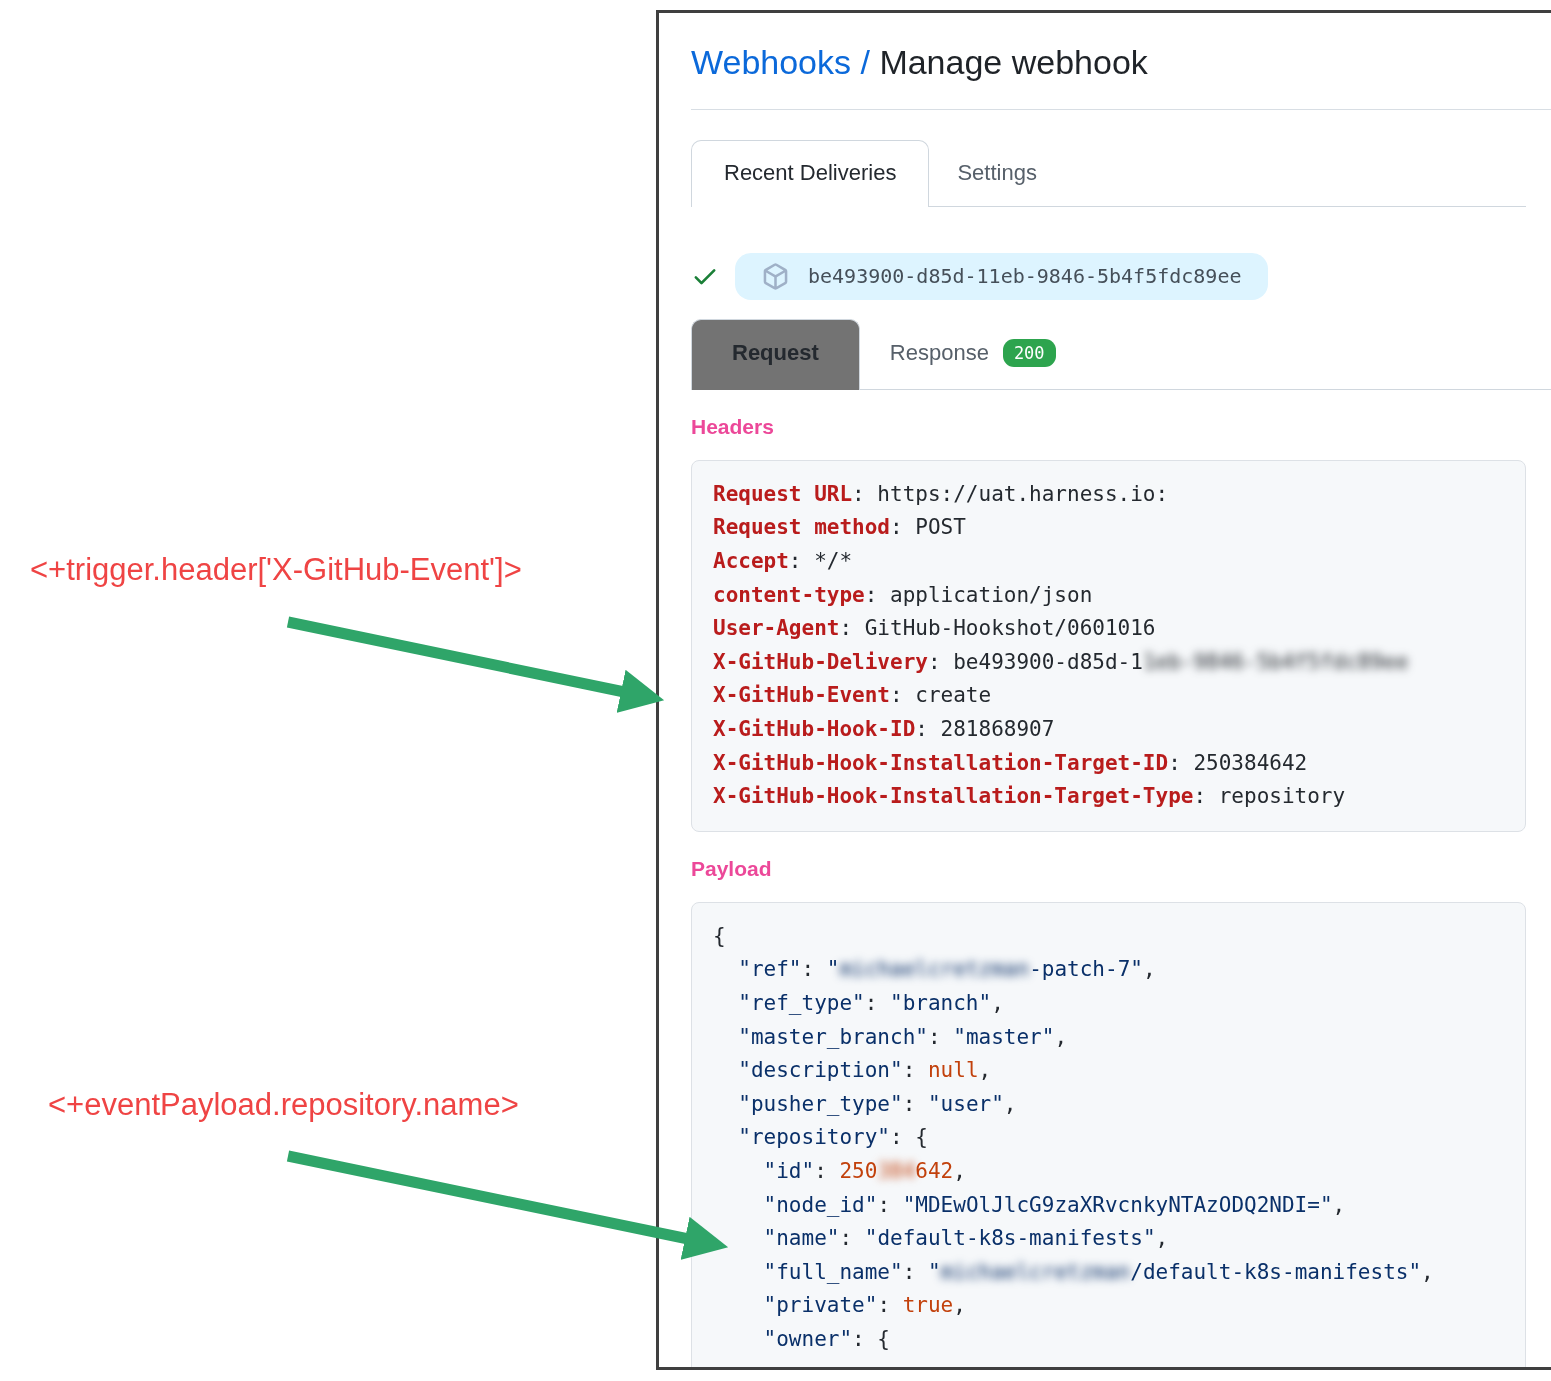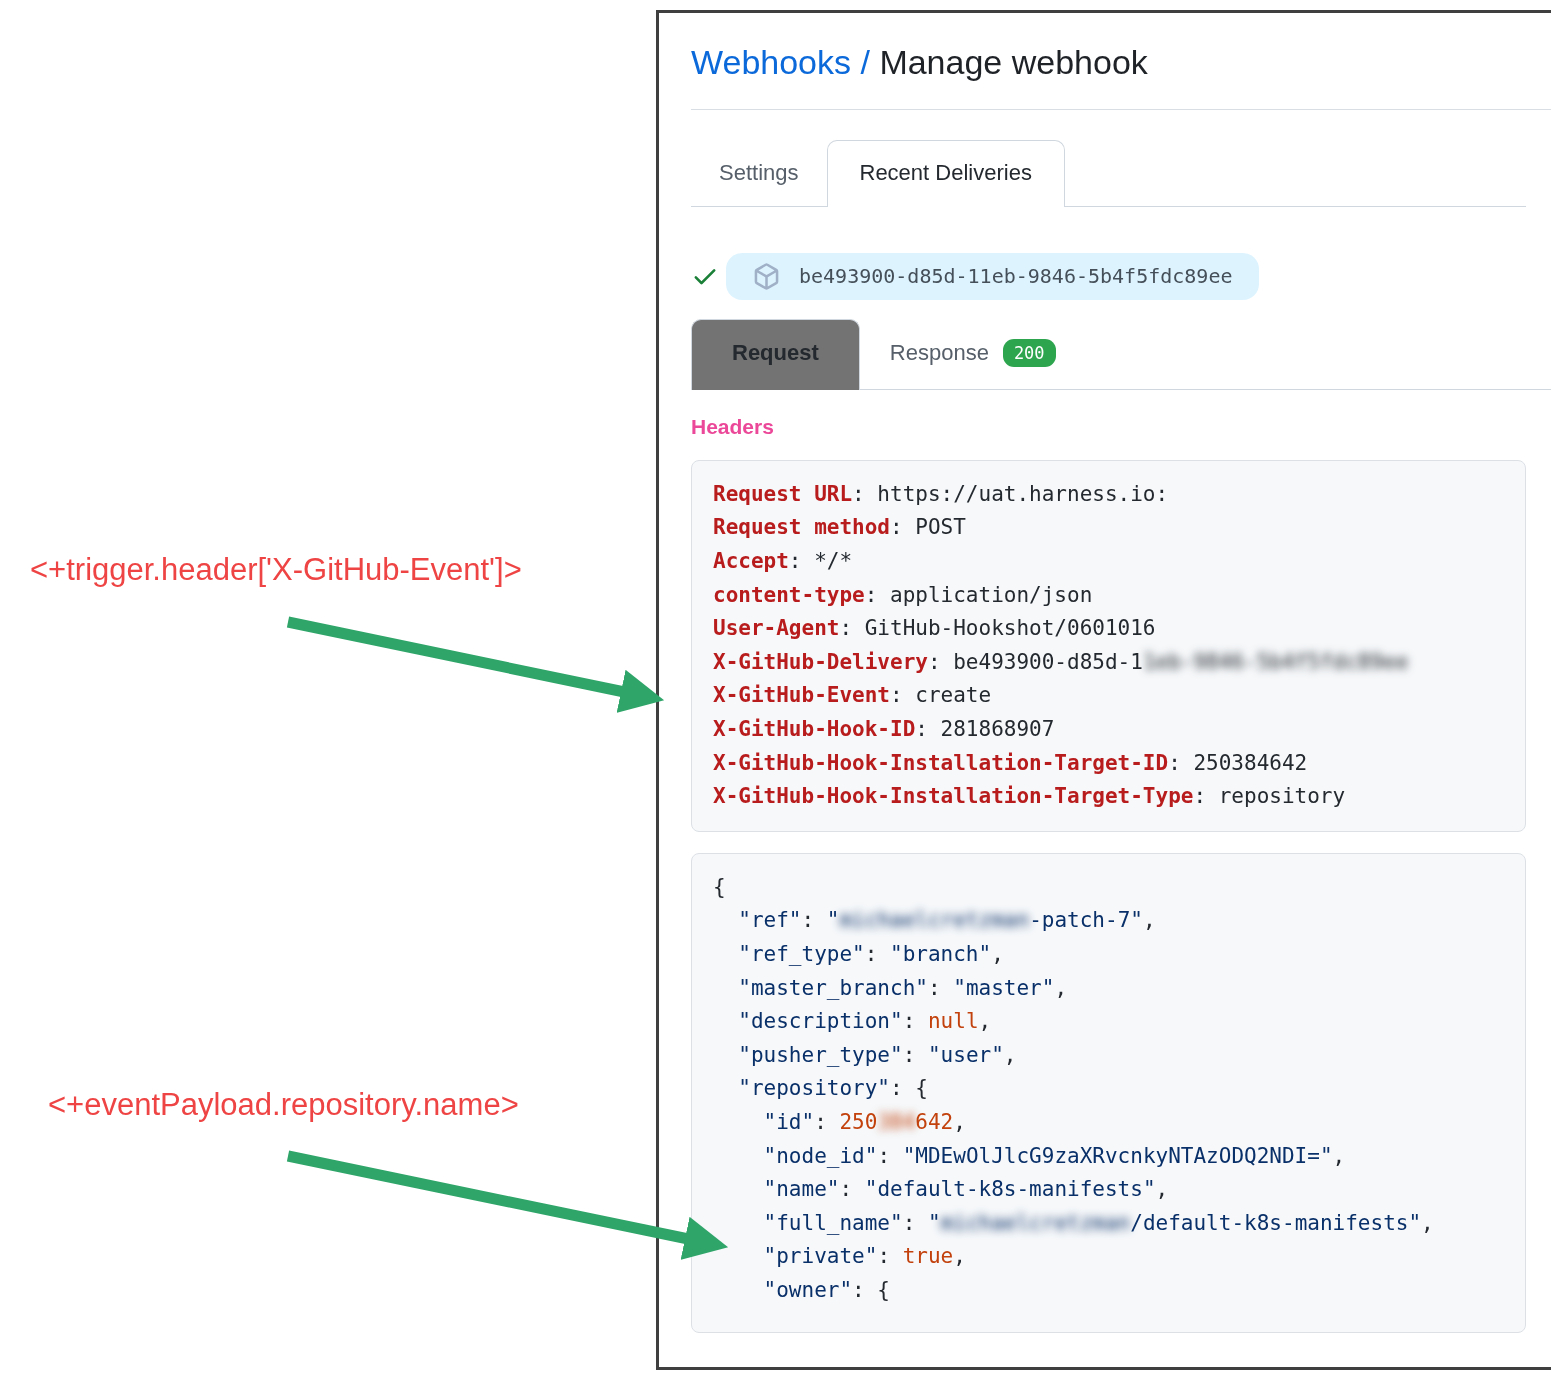--- a/index.html
+++ b/index.html
@@ -33,21 +33,21 @@
   .tabnav { display:flex; align-items:flex-end; margin-top:30px; border-bottom:1.5px solid #d0d7de; }
   .tab {
     font-size:22px; color:#57606a; padding:19px 28px 20px 28px; cursor:pointer; white-space:nowrap;
   }
   .tab.active {
     color:#24292f; background:#fff; border:1.5px solid #d0d7de; border-bottom:none;
     border-radius:10px 10px 0 0; margin-bottom:-1.5px; padding:19px 32px 21px 32px;
   }
 
   
-  .delivery-row { margin-top:46px; display:flex; align-items:center; gap:7px; height:47px; }
+  .delivery-row { margin-top:46px; display:flex; align-items:center; gap:16px; height:47px; }
   .check-icon svg { width:28px; height:28px; display:block; }
   .delivery-pill {
     display:flex; align-items:center; gap:19px; background:#ddf4ff; border-radius:16px;
     height:47px; padding:0 27px; cursor:pointer;
   }
   .delivery-pill svg { width:27px; height:27px; display:block; }
   .delivery-guid {
     font-family:"DejaVu Sans Mono", monospace; font-size:20px; color:#454f59; letter-spacing:0px;
   }
 
@@ -96,22 +96,22 @@
 
 <div class="panel">
 
   <div class="page-title">
     <a>Webhooks</a><span class="sep"> / </span><span>Manage webhook</span>
   </div>
 
   <hr class="title-divider">
 
   <div class="tabnav">
+    <div class="tab active">Recent Deliveries</div>
     <div class="tab">Settings</div>
-    <div class="tab active">Recent Deliveries</div>
   </div>
 
   <div class="delivery-row">
     <span class="check-icon">
       <svg viewBox="0 0 16 16">
           <path fill="#1a7f37" d="M13.78 4.22a.75.75 0 0 1 0 1.06l-7.25 7.25a.75.75 0 0 1-1.06 0L2.22 9.28a.751.751 0 0 1 .018-1.042.751.751 0 0 1 1.042-.018L6 10.94l6.72-6.72a.75.75 0 0 1 1.06 0Z"></path>
         </svg>
     </span>
     <div class="delivery-pill">
       <span>
@@ -127,15 +127,16 @@
     <div class="tab2 active">Request</div>
     <div class="tab2">
       <span>Response</span>
       <span class="status-badge">200</span>
     </div>
   </div>
 
   <div class="section-title">Headers</div>
   <div class="codebox"><div class="code-line"><span class="hl-label">Request URL</span><span>: https://uat.harness.io:</span></div><div class="code-line"><span class="hl-label">Request method</span><span>: POST</span></div><div class="code-line"><span class="hl-label">Accept</span><span>: */*</span></div><div class="code-line"><span class="hl-label">content-type</span><span>: application/json</span></div><div class="code-line"><span class="hl-label">User-Agent</span><span>: GitHub-Hookshot/0601016</span></div><div class="code-line"><span class="hl-label">X-GitHub-Delivery</span><span>: be493900-d85d-1</span><span class="blur">1eb-9846-5b4f5fdc89ee</span></div><div class="code-line"><span class="hl-label">X-GitHub-Event</span><span>: create</span></div><div class="code-line"><span class="hl-label">X-GitHub-Hook-ID</span><span>: 281868907</span></div><div class="code-line"><span class="hl-label">X-GitHub-Hook-Installation-Target-ID</span><span>: 250384642</span></div><div class="code-line"><span class="hl-label">X-GitHub-Hook-Installation-Target-Type</span><span>: repository</span></div></div>
 
+  <div class="section-title">Payload</div>
   <div class="codebox payload"><div class="code-line"><span class="tok-p">{</span></div><div class="code-line"><span class="tok-k">  "ref"</span><span class="tok-p">: </span><span class="tok-s">"</span><span class="tok-s blur">michaelcretzman</span><span class="tok-s">-patch-7"</span><span class="tok-p">,</span></div><div class="code-line"><span class="tok-k">  "ref_type"</span><span class="tok-p">: </span><span class="tok-s">"branch"</span><span class="tok-p">,</span></div><div class="code-line"><span class="tok-k">  "master_branch"</span><span class="tok-p">: </span><span class="tok-s">"master"</span><span class="tok-p">,</span></div><div class="code-line"><span class="tok-k">  "description"</span><span class="tok-p">: </span><span class="tok-n">null</span><span class="tok-p">,</span></div><div class="code-line"><span class="tok-k">  "pusher_type"</span><span class="tok-p">: </span><span class="tok-s">"user"</span><span class="tok-p">,</span></div><div class="code-line"><span class="tok-k">  "repository"</span><span class="tok-p">: {</span></div><div class="code-line"><span class="tok-k">    "id"</span><span class="tok-p">: </span><span class="tok-n">250</span><span class="tok-n blur">384</span><span class="tok-n">642</span><span class="tok-p">,</span></div><div class="code-line"><span class="tok-k">    "node_id"</span><span class="tok-p">: </span><span class="tok-s">"MDEwOlJlcG9zaXRvcnkyNTAzODQ2NDI="</span><span class="tok-p">,</span></div><div class="code-line"><span class="tok-k">    "name"</span><span class="tok-p">: </span><span class="tok-s">"default-k8s-manifests"</span><span class="tok-p">,</span></div><div class="code-line"><span class="tok-k">    "full_name"</span><span class="tok-p">: </span><span class="tok-s">"</span><span class="tok-s blur">michaelcretzman</span><span class="tok-s">/default-k8s-manifests"</span><span class="tok-p">,</span></div><div class="code-line"><span class="tok-k">    "private"</span><span class="tok-p">: </span><span class="tok-n">true</span><span class="tok-p">,</span></div><div class="code-line"><span class="tok-k">    "owner"</span><span class="tok-p">: {</span></div></div>
 
 </div>
 
 </body></html>

